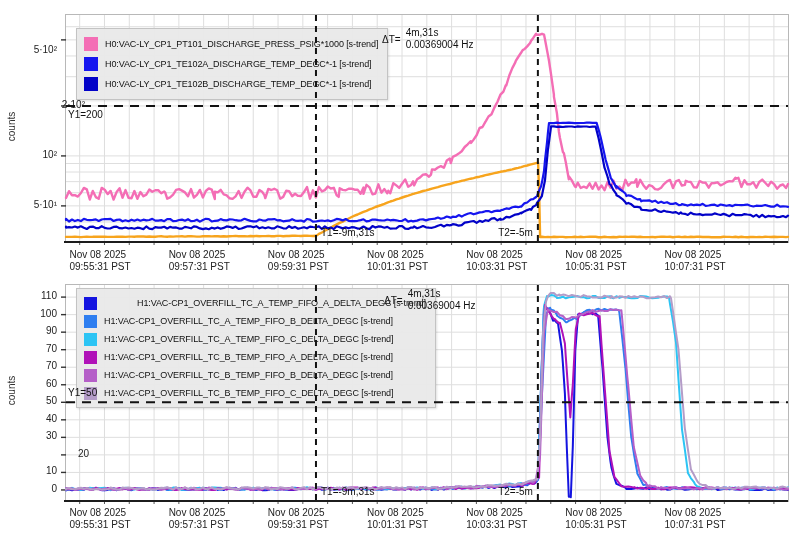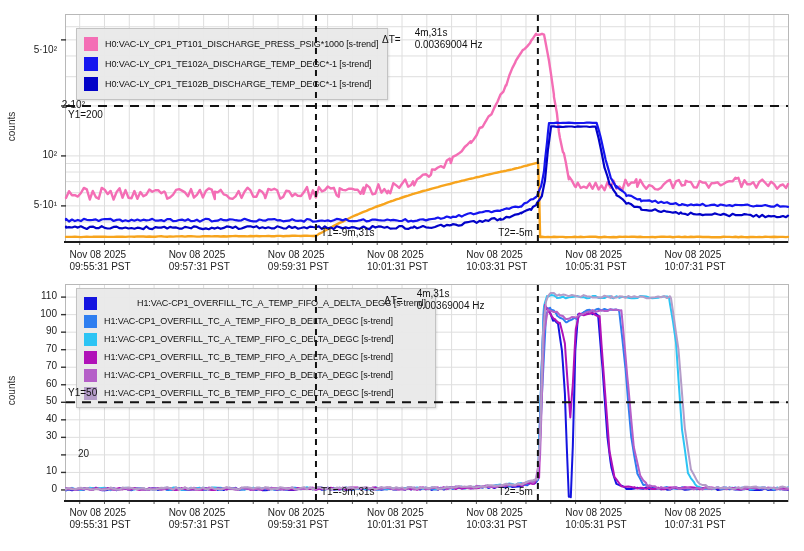--- a/index.html
+++ b/index.html
@@ -12,21 +12,21 @@
   .legend{position:absolute;z-index:2;background:rgba(233,233,233,0.95);
           border:1px solid #c3c3c3;padding:5px 9px 5px 7px;box-shadow:1px 1px 2px rgba(0,0,0,0.12);}
   .legend-row{display:flex;align-items:center;white-space:nowrap;}
   .legend-swatch{display:inline-block;width:13px;height:13px;margin-right:7px;flex:0 0 auto;}
   .legend-text{font-size:9px;color:#111;letter-spacing:-0.1px;}
   .ytick{position:absolute;font-size:10px;color:#222;text-align:right;z-index:1;}
   .xlabel{position:absolute;font-size:10px;line-height:12px;color:#222;text-align:left;z-index:1;}
   .ytitle{position:absolute;font-size:10px;color:#333;transform:rotate(-90deg);text-align:center;z-index:1;}
   .annot{position:absolute;z-index:4;font-size:10px;color:#111;white-space:nowrap;}
   .dt-wrap{display:flex;align-items:center;}
-  .dt-prefix{margin-right:14px;}
+  .dt-prefix{margin-right:5px;}
   .dt-lines{display:flex;flex-direction:column;line-height:12px;}
   .axisline{position:absolute;background:#1c1c1c;z-index:2;}
 </style>
 </head>
 <body>
 
 <div id="stage">
     <div class="plot" style="left: 65px; top: 14px; width: 722px; height: 227px;">
       <svg width="722" height="227" viewBox="0 0 722 227" class="layer-curves">
         <line x1="13.686263736263738" y1="0" x2="13.686263736263738" y2="227" stroke="#dedede" stroke-width="1"></line>

